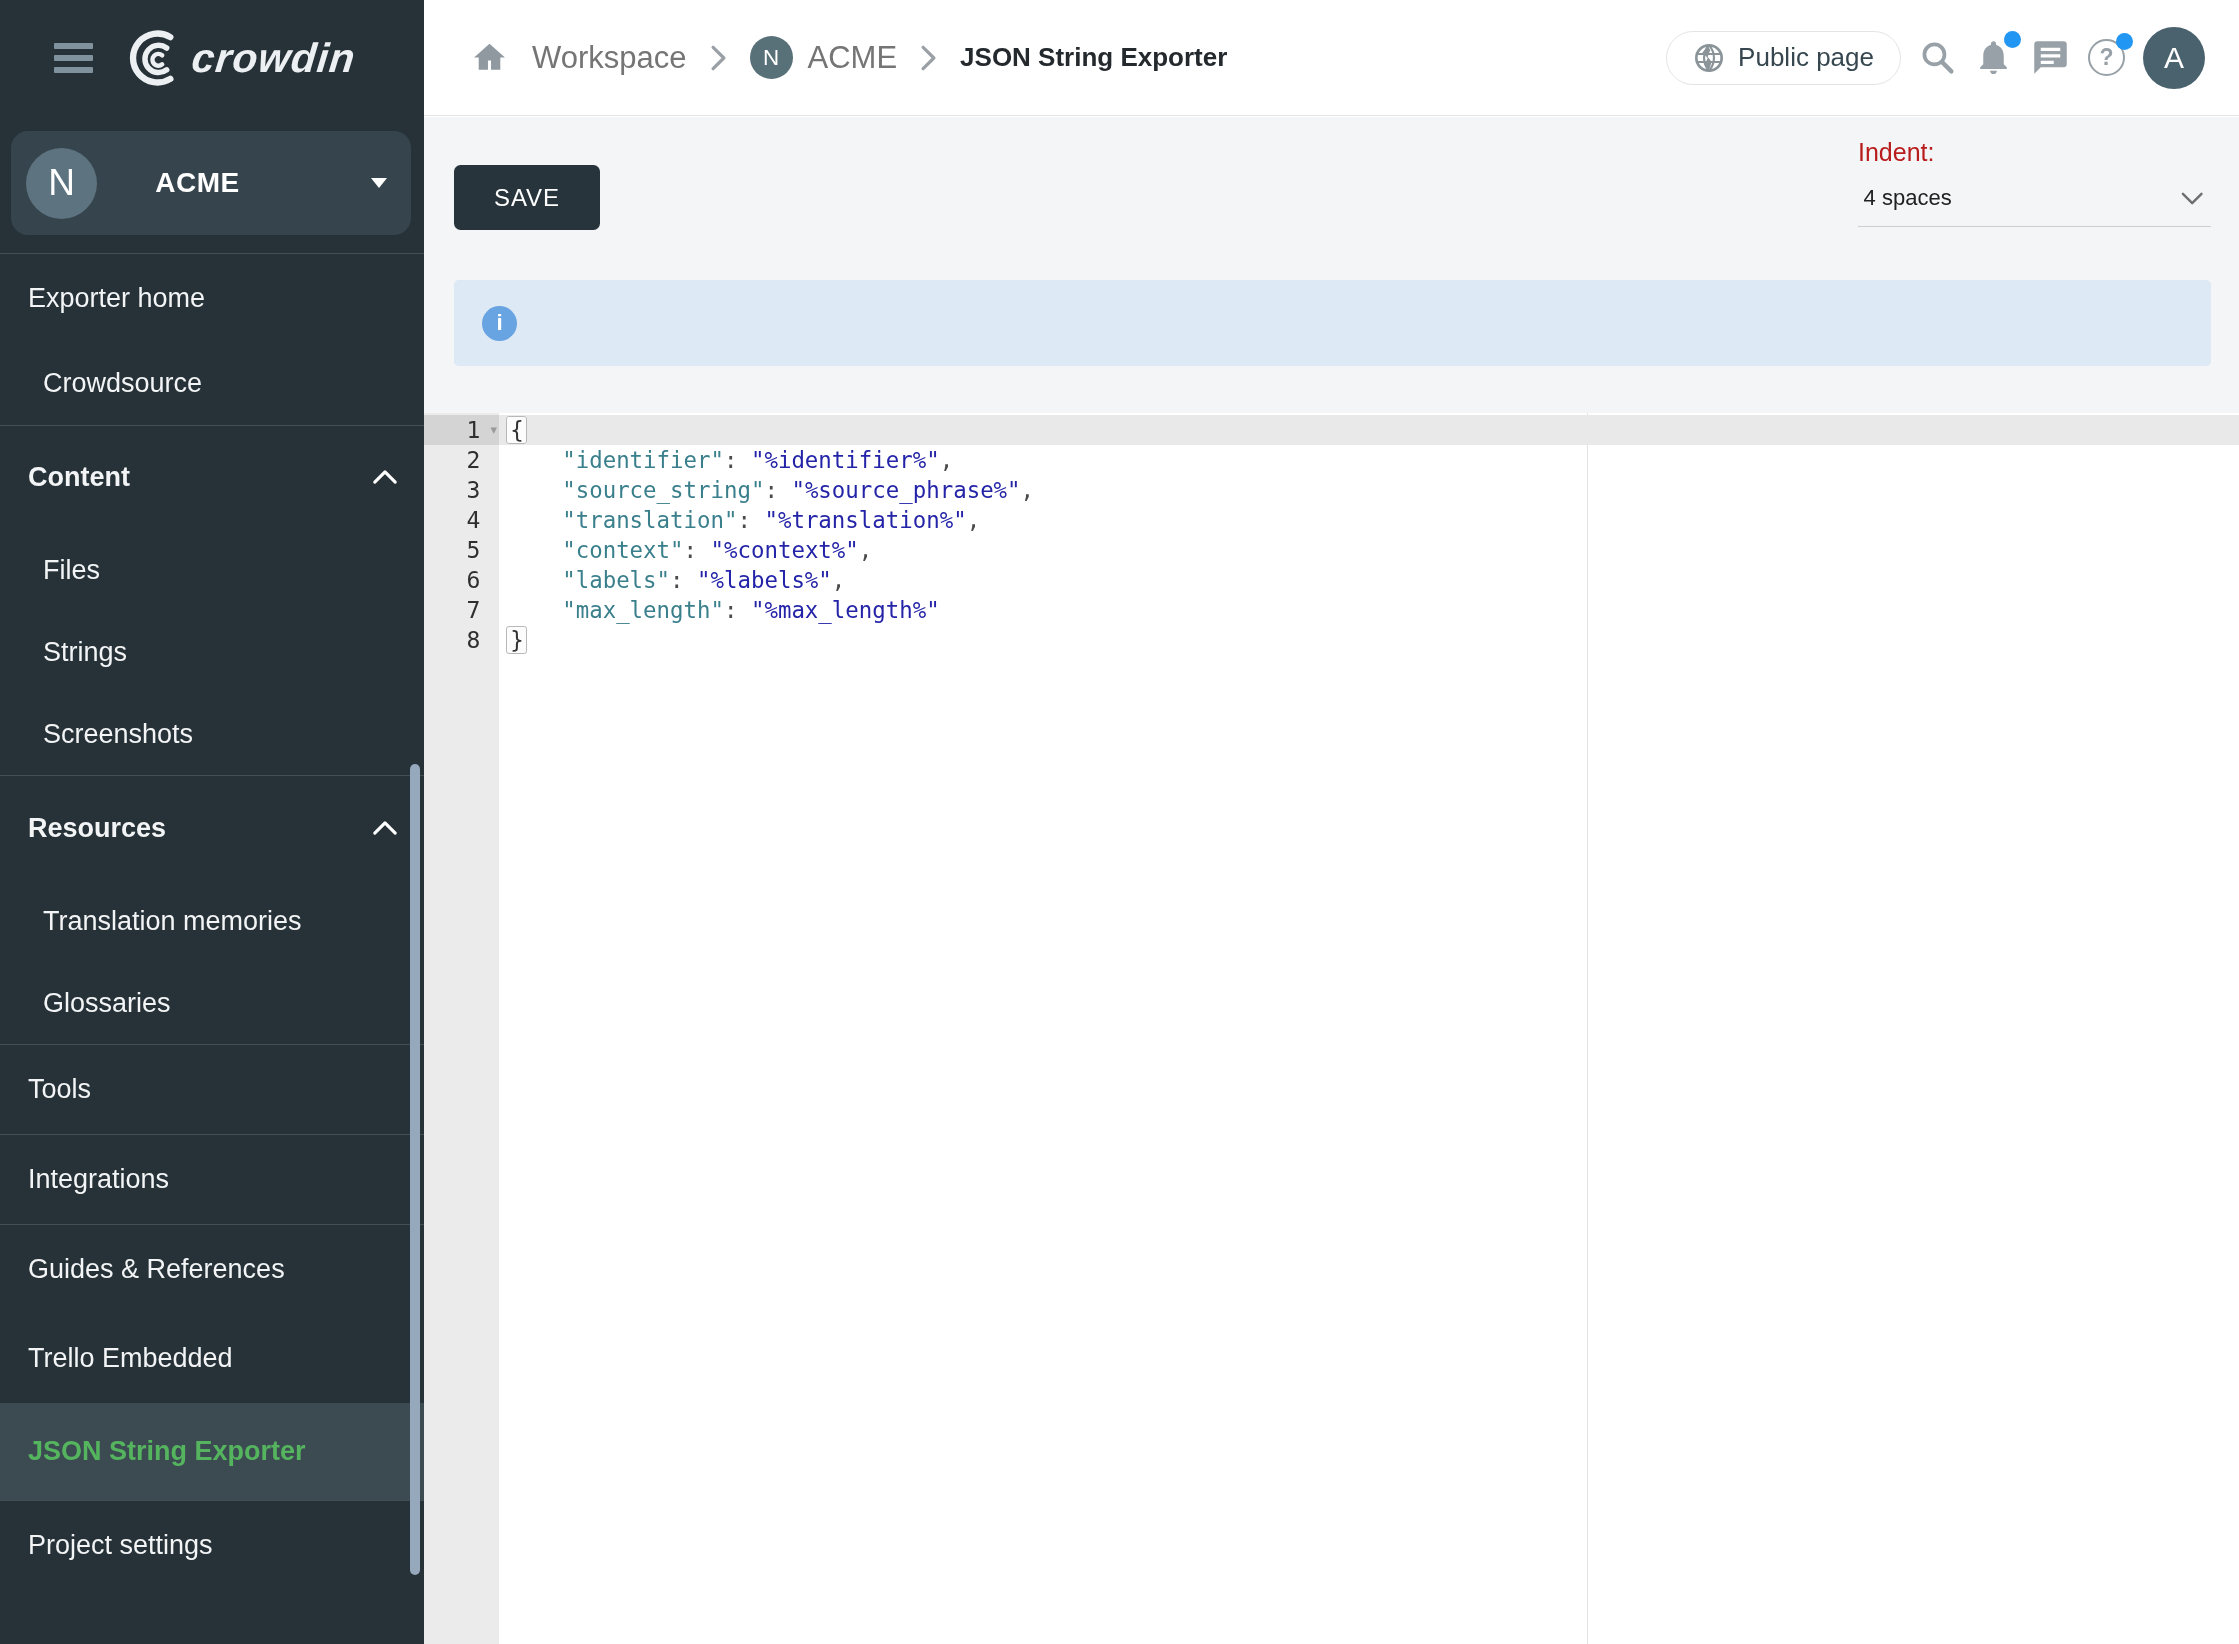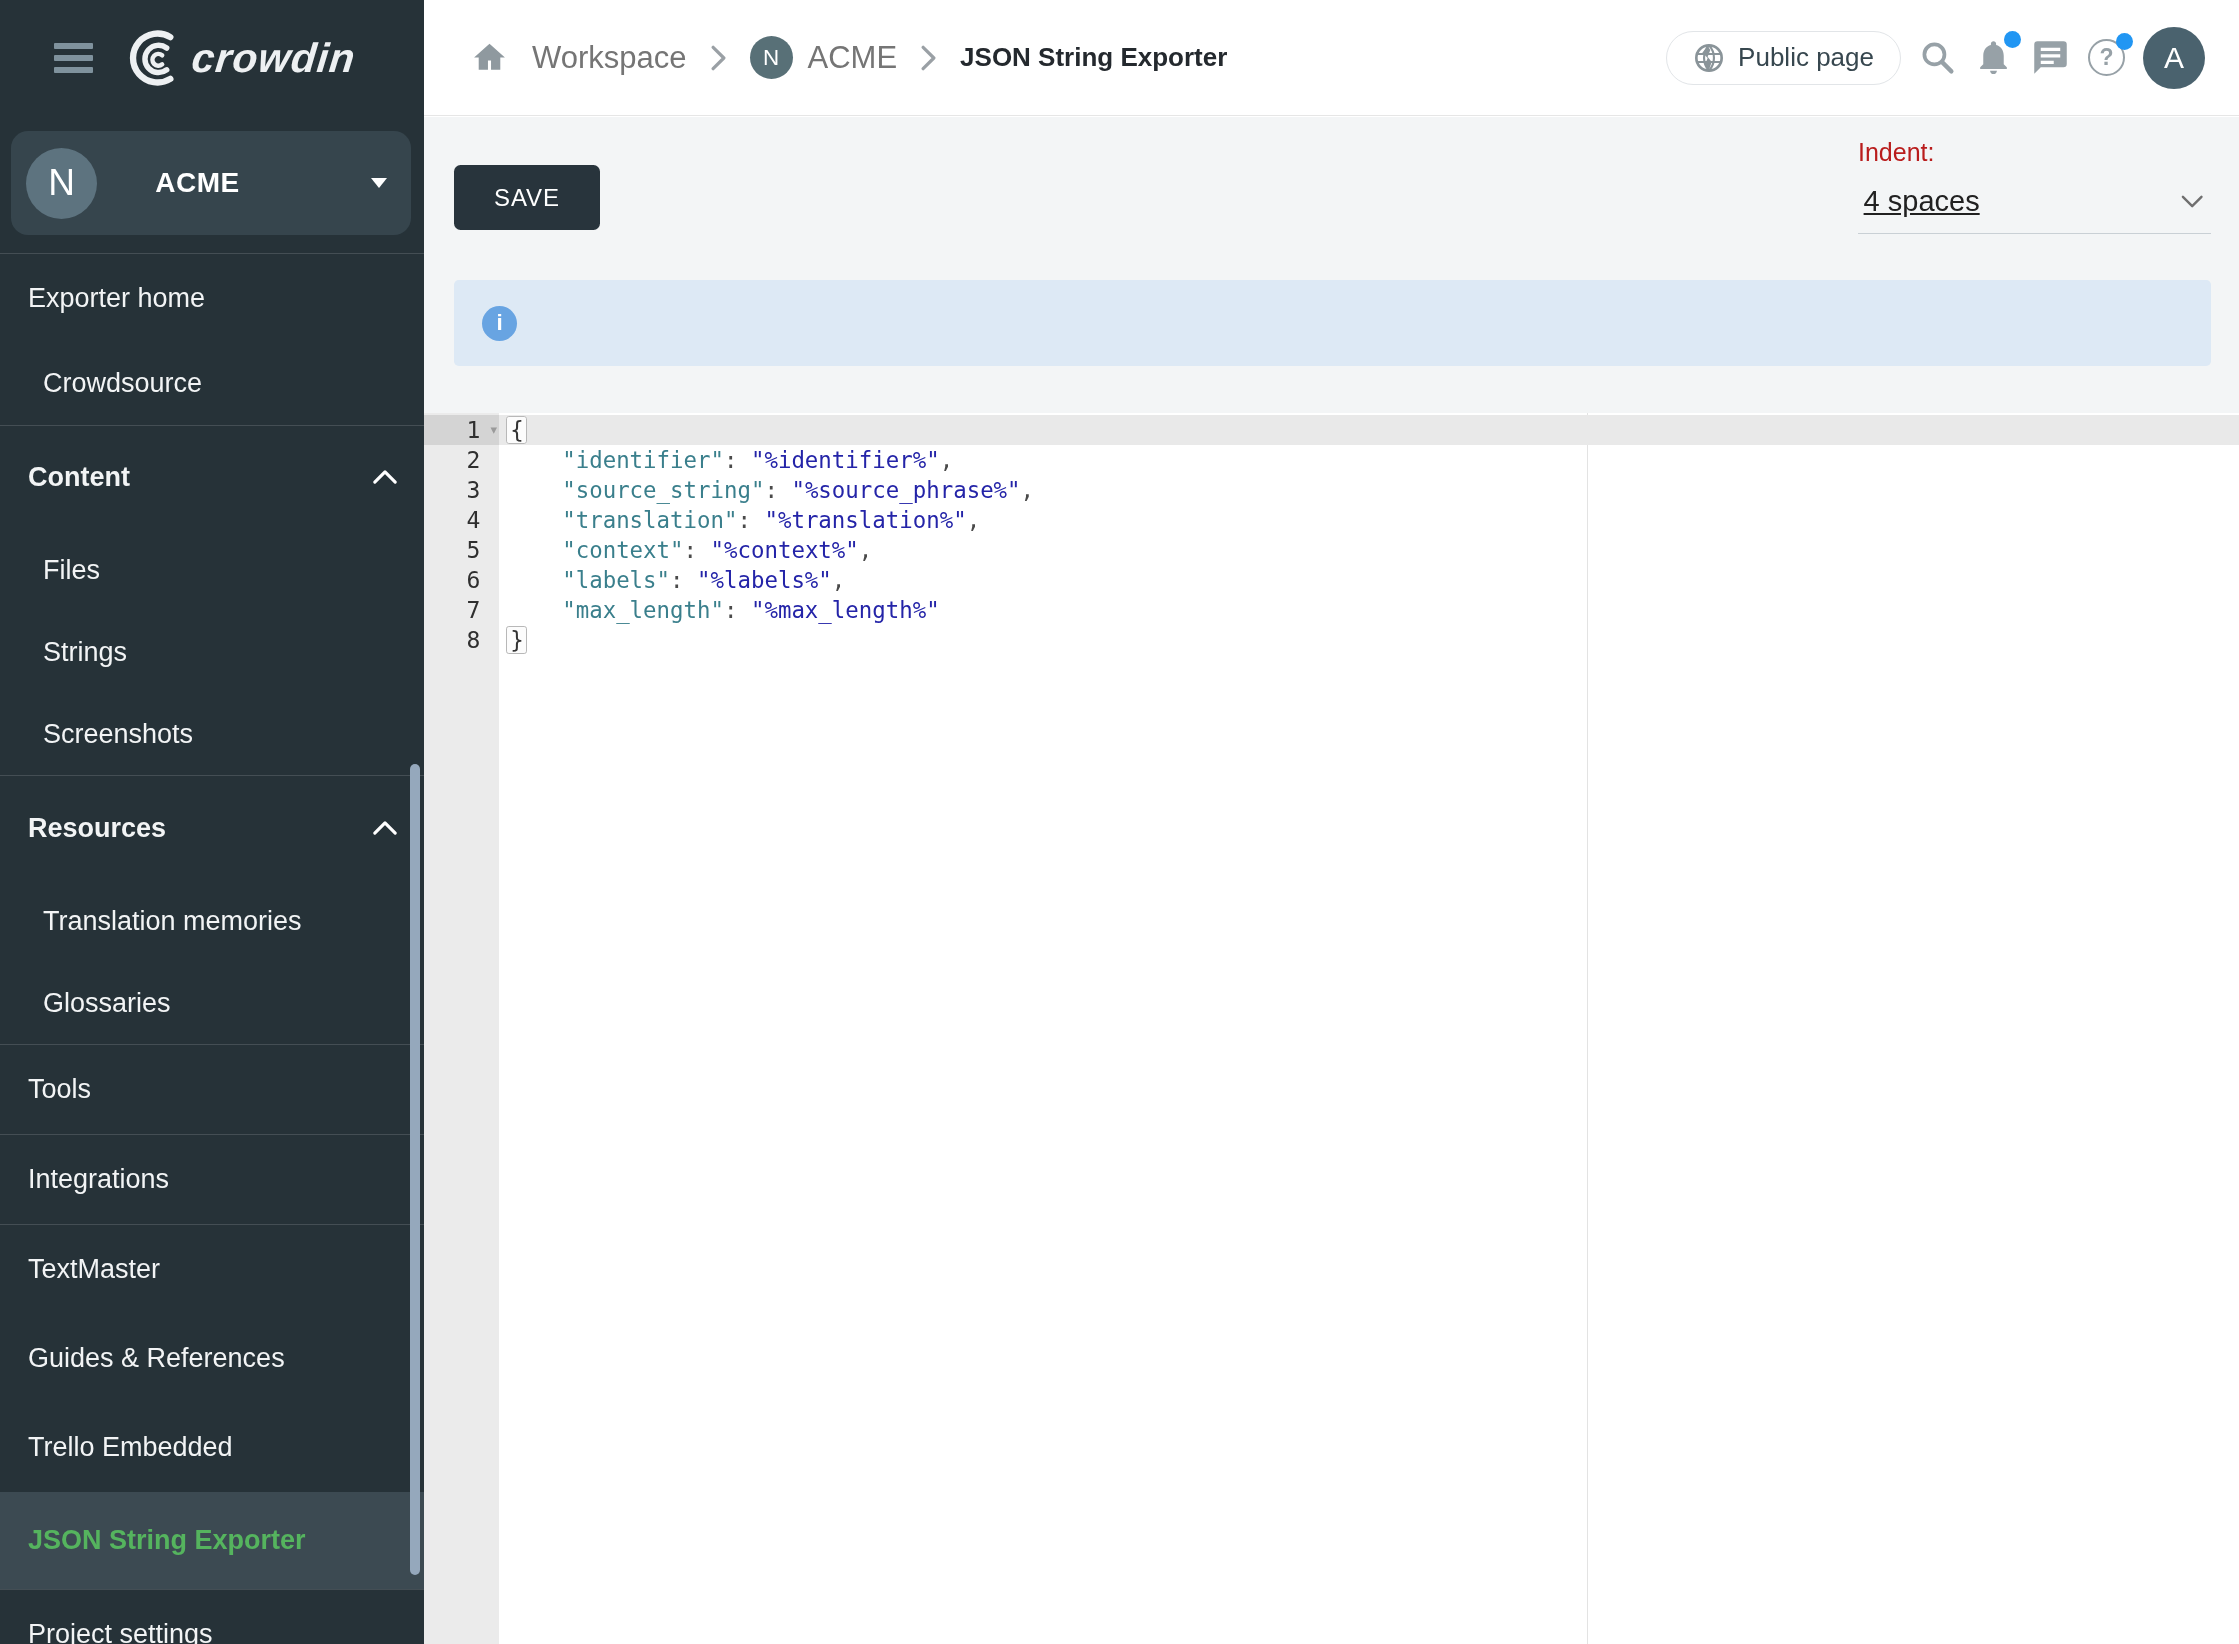--- a/index.html
+++ b/index.html
@@ -58,21 +58,21 @@
 
   
   .content { position:absolute; left:424px; top:117px; right:0; bottom:0; background:var(--c-content-bg); }
   .save-btn { position:absolute; left:30px; top:48px; width:146px; height:65px; background:var(--c-save);
               color:#fff; border:none; border-radius:6.5px; font-size:24px; font-weight:500;
               letter-spacing:0.9px; font-family:inherit; cursor:pointer; }
   .indent-box { position:absolute; right:28px; top:20.5px; width:353px; }
   .indent-label { color:#b91c1c; font-size:25px; }
   .indent-select { margin-top:13px; display:flex; align-items:center; justify-content:space-between;
                    border-bottom:0.9px solid #c9d0d5; padding:5.6px 7.5px 15px 5.6px; cursor:pointer; }
-  .indent-value { color:#212121; font-size:29px;text-decoration:underline; }
+  .indent-value { color:#212121; font-size:22px; }
   .banner { position:absolute; left:30px; right:28px; top:163px; height:86px; background:var(--c-banner-bg);
             border-radius:4.7px; display:flex; align-items:center; padding-left:28px; gap:28px; }
   .banner-i { width:35px; height:35px; border-radius:50%; background:#68a4e2; color:#fff; font-size:22.4px;
               font-weight:700; display:flex; align-items:center; justify-content:center; flex:none; }
   .banner-text { color:var(--c-banner-text); font-size:27px; }
   .banner-text b { font-weight:700; }
 
   
   .editor { position:absolute; left:0; right:0; top:296px; bottom:0; background:#fff;
             font-family:"DejaVu Sans Mono","Liberation Mono",monospace; }
@@ -162,23 +162,20 @@
         <div class="sb-divider"></div>
         <div class="sb-item">
           <span>Tools</span>
         </div>
         <div class="sb-divider"></div>
         <div class="sb-item">
           <span>Integrations</span>
         </div>
         <div class="sb-divider"></div>
         <div class="sb-item">
-          <span>TextMaster</span>
-        </div>
-        <div class="sb-item">
           <span>Guides &amp; References</span>
         </div>
         <div class="sb-item">
           <span>Trello Embedded</span>
         </div>
         <div class="sb-item selected">
           <span>JSON String Exporter</span>
         </div>
         <div class="sb-divider"></div>
         <div class="sb-item">

